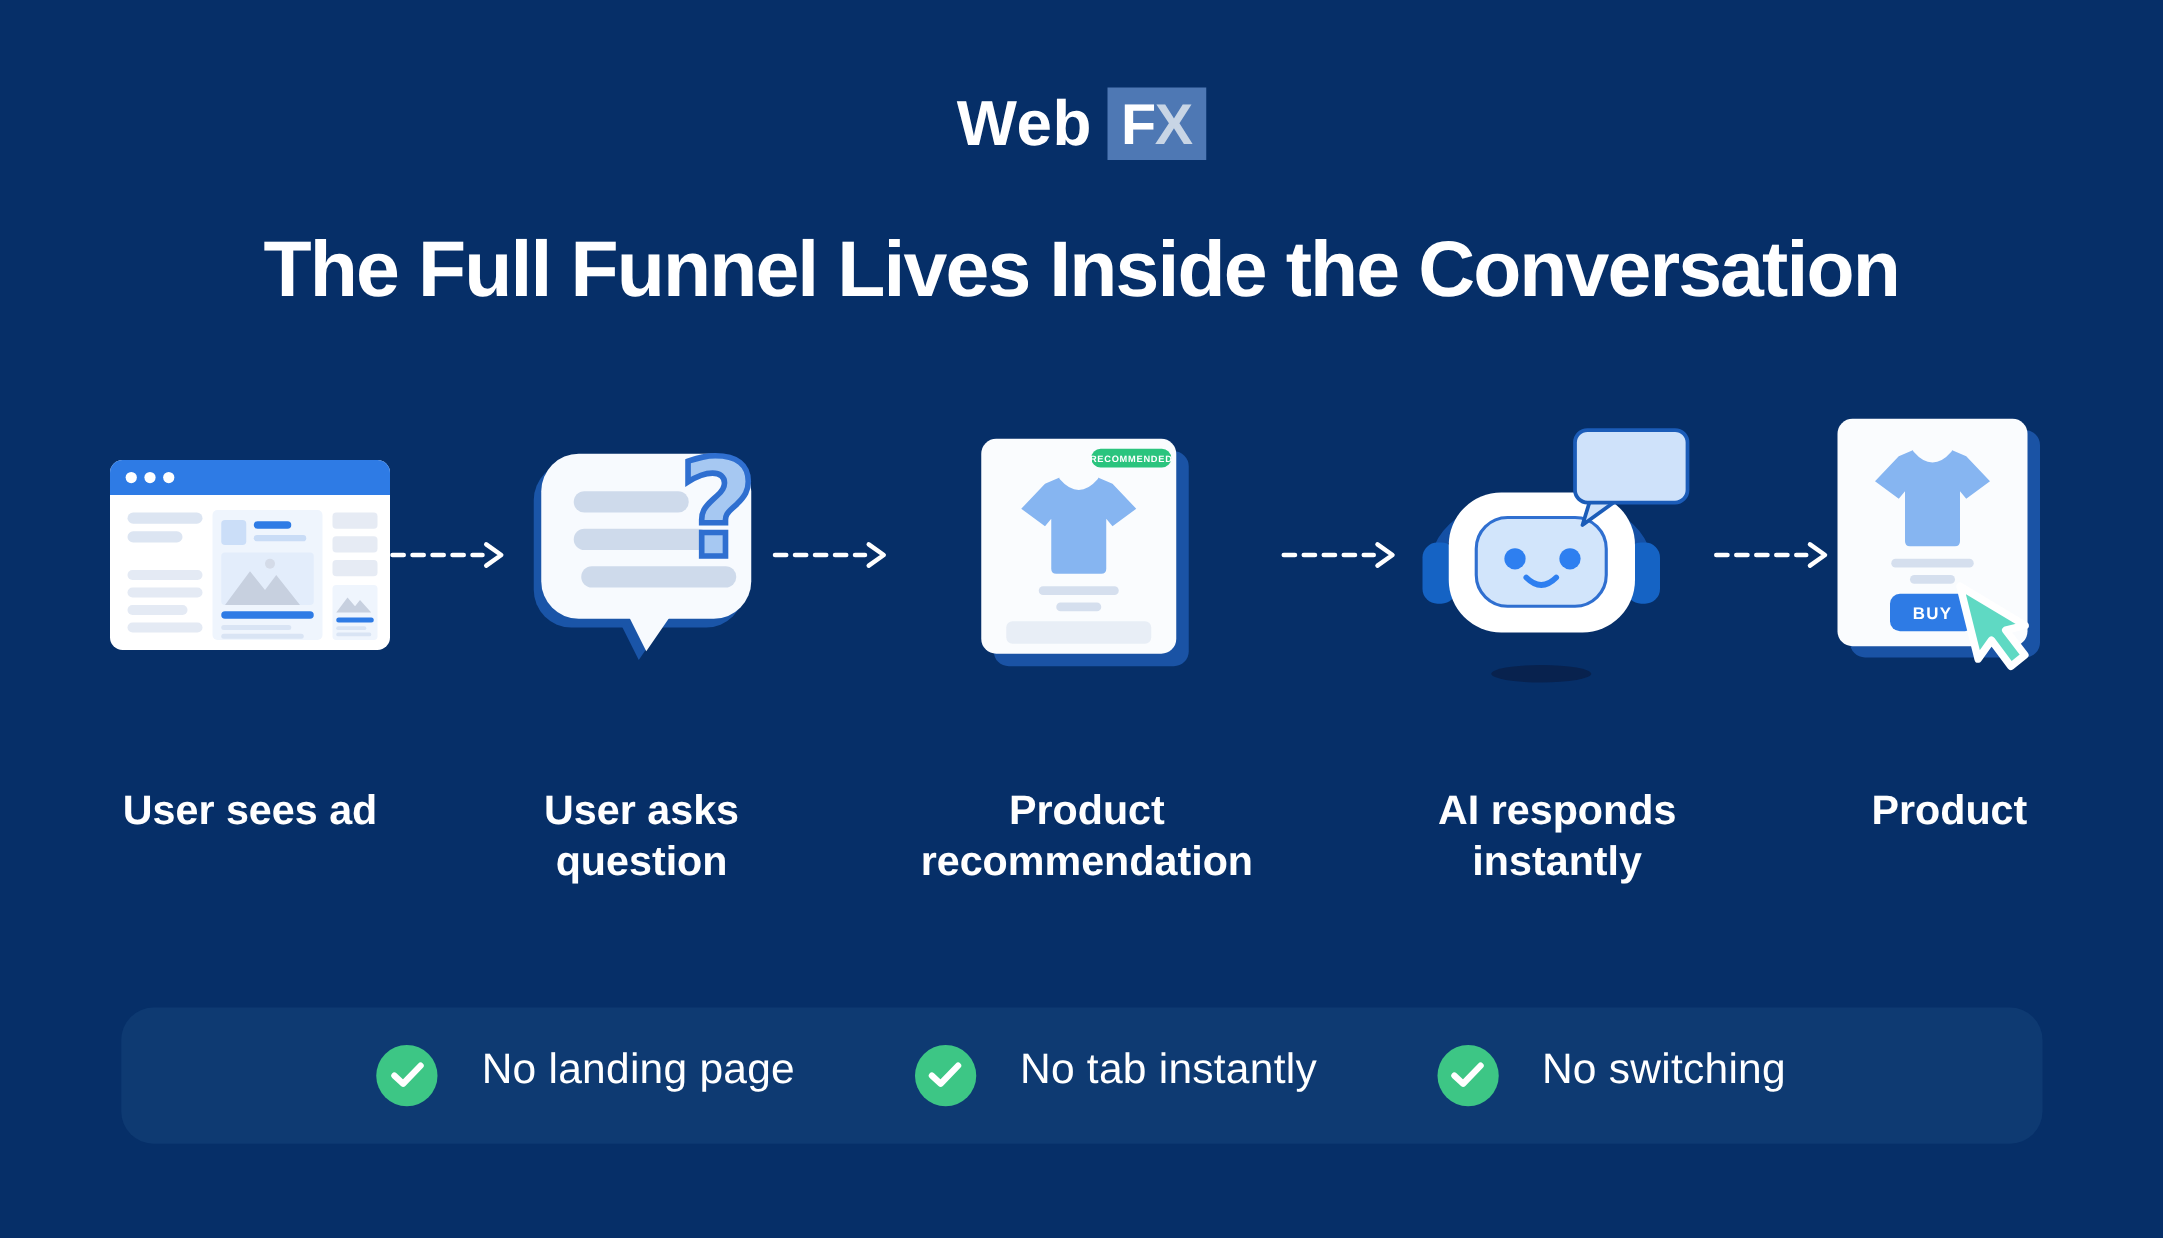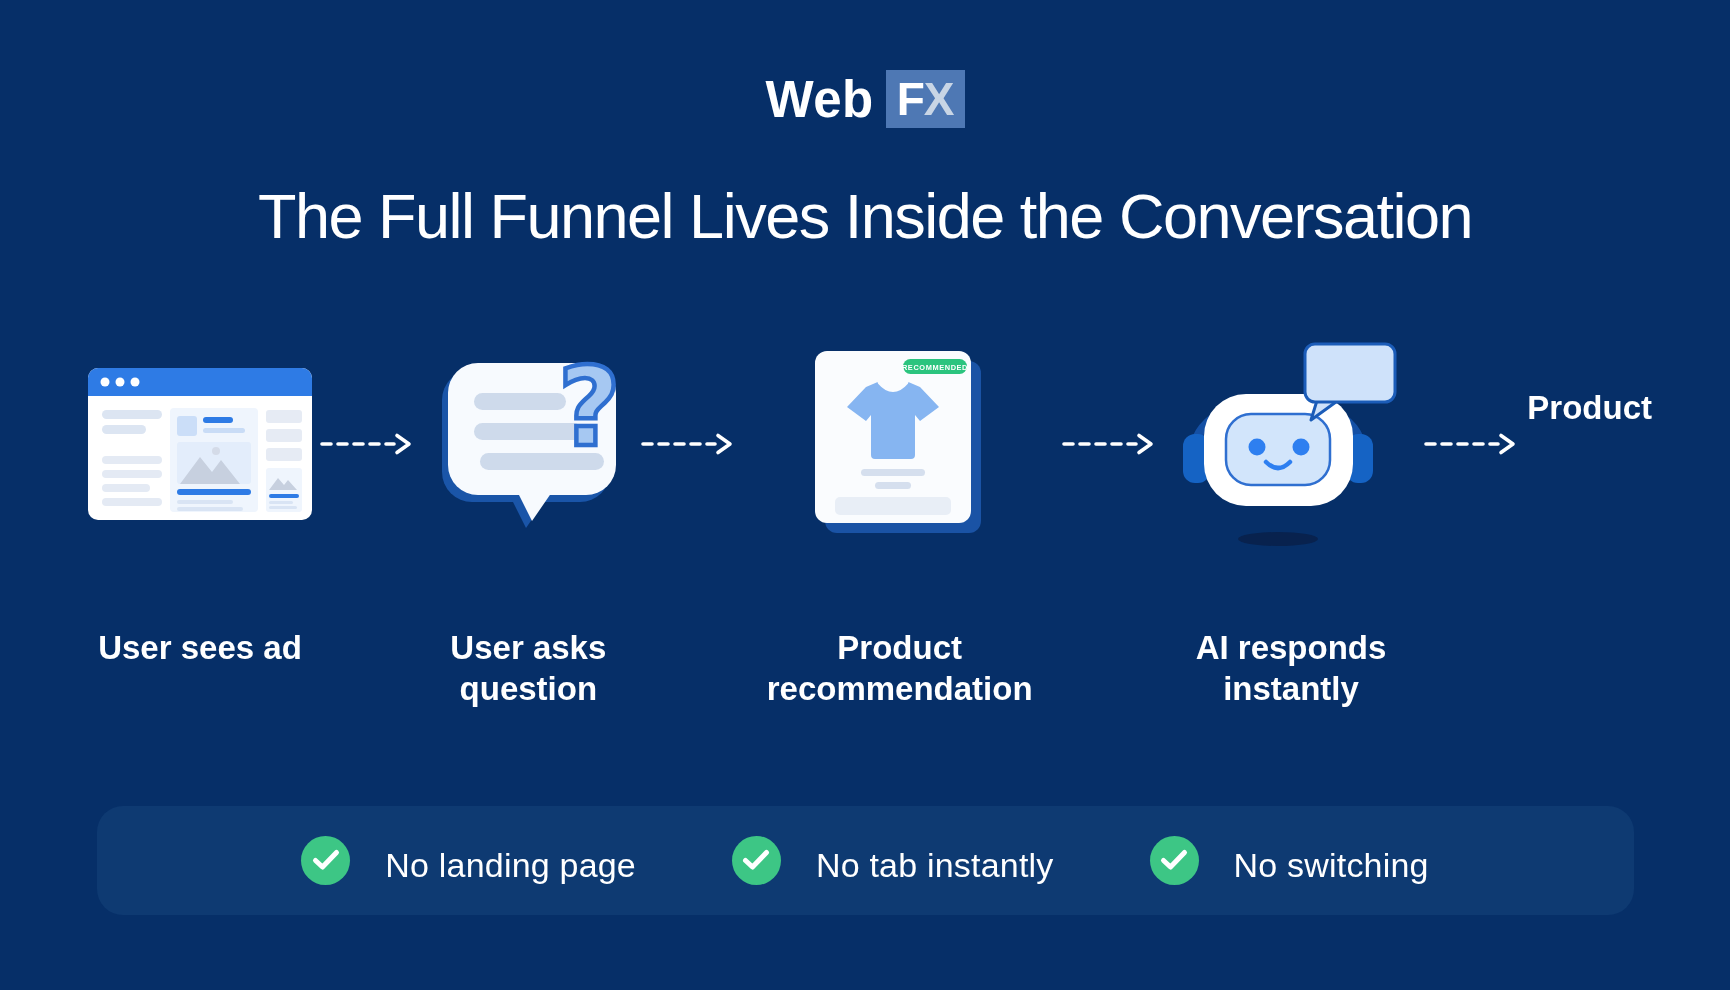--- a/index.html
+++ b/index.html
@@ -5,41 +5,41 @@
   :root{
     --bg:#062F68; --panel:#0E3A72; --accent:#2E7BE5; --shirt:#86B5F1;
     --shadow-blue:#1A53A5; --green:#2BC47E; --check-green:#3DC685; --teal:#5FD9C3;
   }
   *{margin:0;padding:0;box-sizing:border-box}
   body{
     width:1730px;height:990px;overflow:hidden;background:var(--bg,#062F68);
     font-family:"Liberation Sans","DejaVu Sans",sans-serif;color:#fff;position:relative;
   }
   
-  .logo{display:flex;align-items:center;justify-content:center;gap:12px;margin-top:70px;height:58px}
+  .logo{display:flex;align-items:flex-end;justify-content:center;gap:12px;margin-top:70px;height:58px}
   .logo-web{font-size:51px;font-weight:bold;letter-spacing:.5px}
   .logo-fx{background:#4E78B4;height:58px;padding:0 11px;display:flex;align-items:center;
     font-size:46px;font-weight:bold;letter-spacing:-1px}
   .logo-fx .x{color:#C8D5E5}
   
-  h1{margin-top:52px;text-align:center;font-size:63px;font-weight:normal;letter-spacing:-1.5px;white-space:nowrap}
+  h1{margin-top:52px;text-align:center;font-size:63px;font-weight:bold;letter-spacing:-1.5px;white-space:nowrap}
   
   .steps{display:flex;align-items:flex-start;padding:0 78px 0 88px;margin-top:72px}
   .step{display:flex;flex-direction:column;align-items:center}
   .icon-wrap{height:240px;display:flex;align-items:center;justify-content:center}
   .step .label{margin-top:64px;font-size:33px;font-weight:bold;line-height:1.24;text-align:center;white-space:nowrap}
   .step .label.wrap{white-space:normal}
   .w210{width:210px}.w310{width:310px}.w250{width:250px}
   .arrow{flex:1;display:flex;justify-content:center;margin-top:108px;min-width:70px}
   .arrow svg{width:96px;height:24px}
   svg{overflow:visible;display:block}
   
   .benefits{width:1537px;height:109px;margin:96px auto 0;background:var(--panel,#0E3A72);
     border-radius:26px;display:flex;align-items:center;justify-content:center;gap:96px}
-  .benefit{display:flex;align-items:flex-end;gap:35px}
+  .benefit{display:flex;align-items:flex-start;gap:35px}
   .benefit .check{width:49px;height:49px;border-radius:50%;background:var(--check-green,#3DC685);
     display:flex;align-items:center;justify-content:center}
   .benefit .text{font-size:34px;letter-spacing:.2px}
 </style>
 </head>
 <body>
 
 <header class="logo">
   <span class="logo-web">Web</span>
   <span class="logo-fx">
@@ -174,20 +174,37 @@
   </div>
 
   <div class="arrow">
     <svg viewBox="0 0 96 24">
       <line x1="2" y1="12" x2="74" y2="12" stroke="#fff" stroke-width="3.6" stroke-dasharray="9 7" stroke-linecap="round"></line>
       <path d="M77 3.5 L89 12 L77 20.5" fill="none" stroke="#fff" stroke-width="3.6" stroke-linecap="round" stroke-linejoin="round"></path>
     </svg>
   </div>
 
   <div class="step">
+    <div class="icon-wrap">
+      <svg width="185" height="222" viewBox="0 0 185 222">
+        <rect x="13" y="11" width="152" height="182" rx="12" fill="#1A53A5"></rect>
+        <rect x="3" y="2" width="152" height="182" rx="12" fill="#FAFCFE"></rect>
+        <g transform="translate(33,26)">
+          <path d="M33 0 Q46 14 59 0 L73 6 L92 26 L73 40 L68 34 L68 74 Q68 78 64 78 L28 78 Q24 78 24 74 L24 34 L19 40 L0 26 L19 6 Z" fill="#86B5F1"></path>
+          <path d="M33 1 Q46 16 59 1" stroke="#FAFCFE" stroke-width="5" fill="none" stroke-linecap="round"></path>
+        </g>
+        <rect x="46" y="114" width="66" height="7" rx="3.5" fill="#D5DFEE"></rect>
+        <rect x="61" y="127" width="36" height="7" rx="3.5" fill="#D5DFEE"></rect>
+        <rect x="45" y="142" width="68" height="30" rx="8" fill="#2E7BE5"></rect>
+        <text x="79" y="162" text-anchor="middle" font-size="13.5" font-weight="bold" fill="#fff" letter-spacing="1">BUY</text>
+        <g transform="translate(101,136) rotate(-14)">
+          <path d="M0 0 L0 60 L14 48 L24 72 L37 66 L27 43 L43 43 Z" fill="#5FD9C3" stroke="#FFFFFF" stroke-width="6" stroke-linejoin="round"></path>
+        </g>
+      </svg>
+    </div>
     <div class="label">Product</div>
   </div>
 
 </div>
 
 <div class="benefits">
   <div class="benefit">
     <span class="check">
       <svg width="26" height="20" viewBox="0 0 26 20">
           <path d="M2.5 10.5 L9.5 17 L23.5 2.5" fill="none" stroke="#fff" stroke-width="5" stroke-linecap="round" stroke-linejoin="round"></path>

